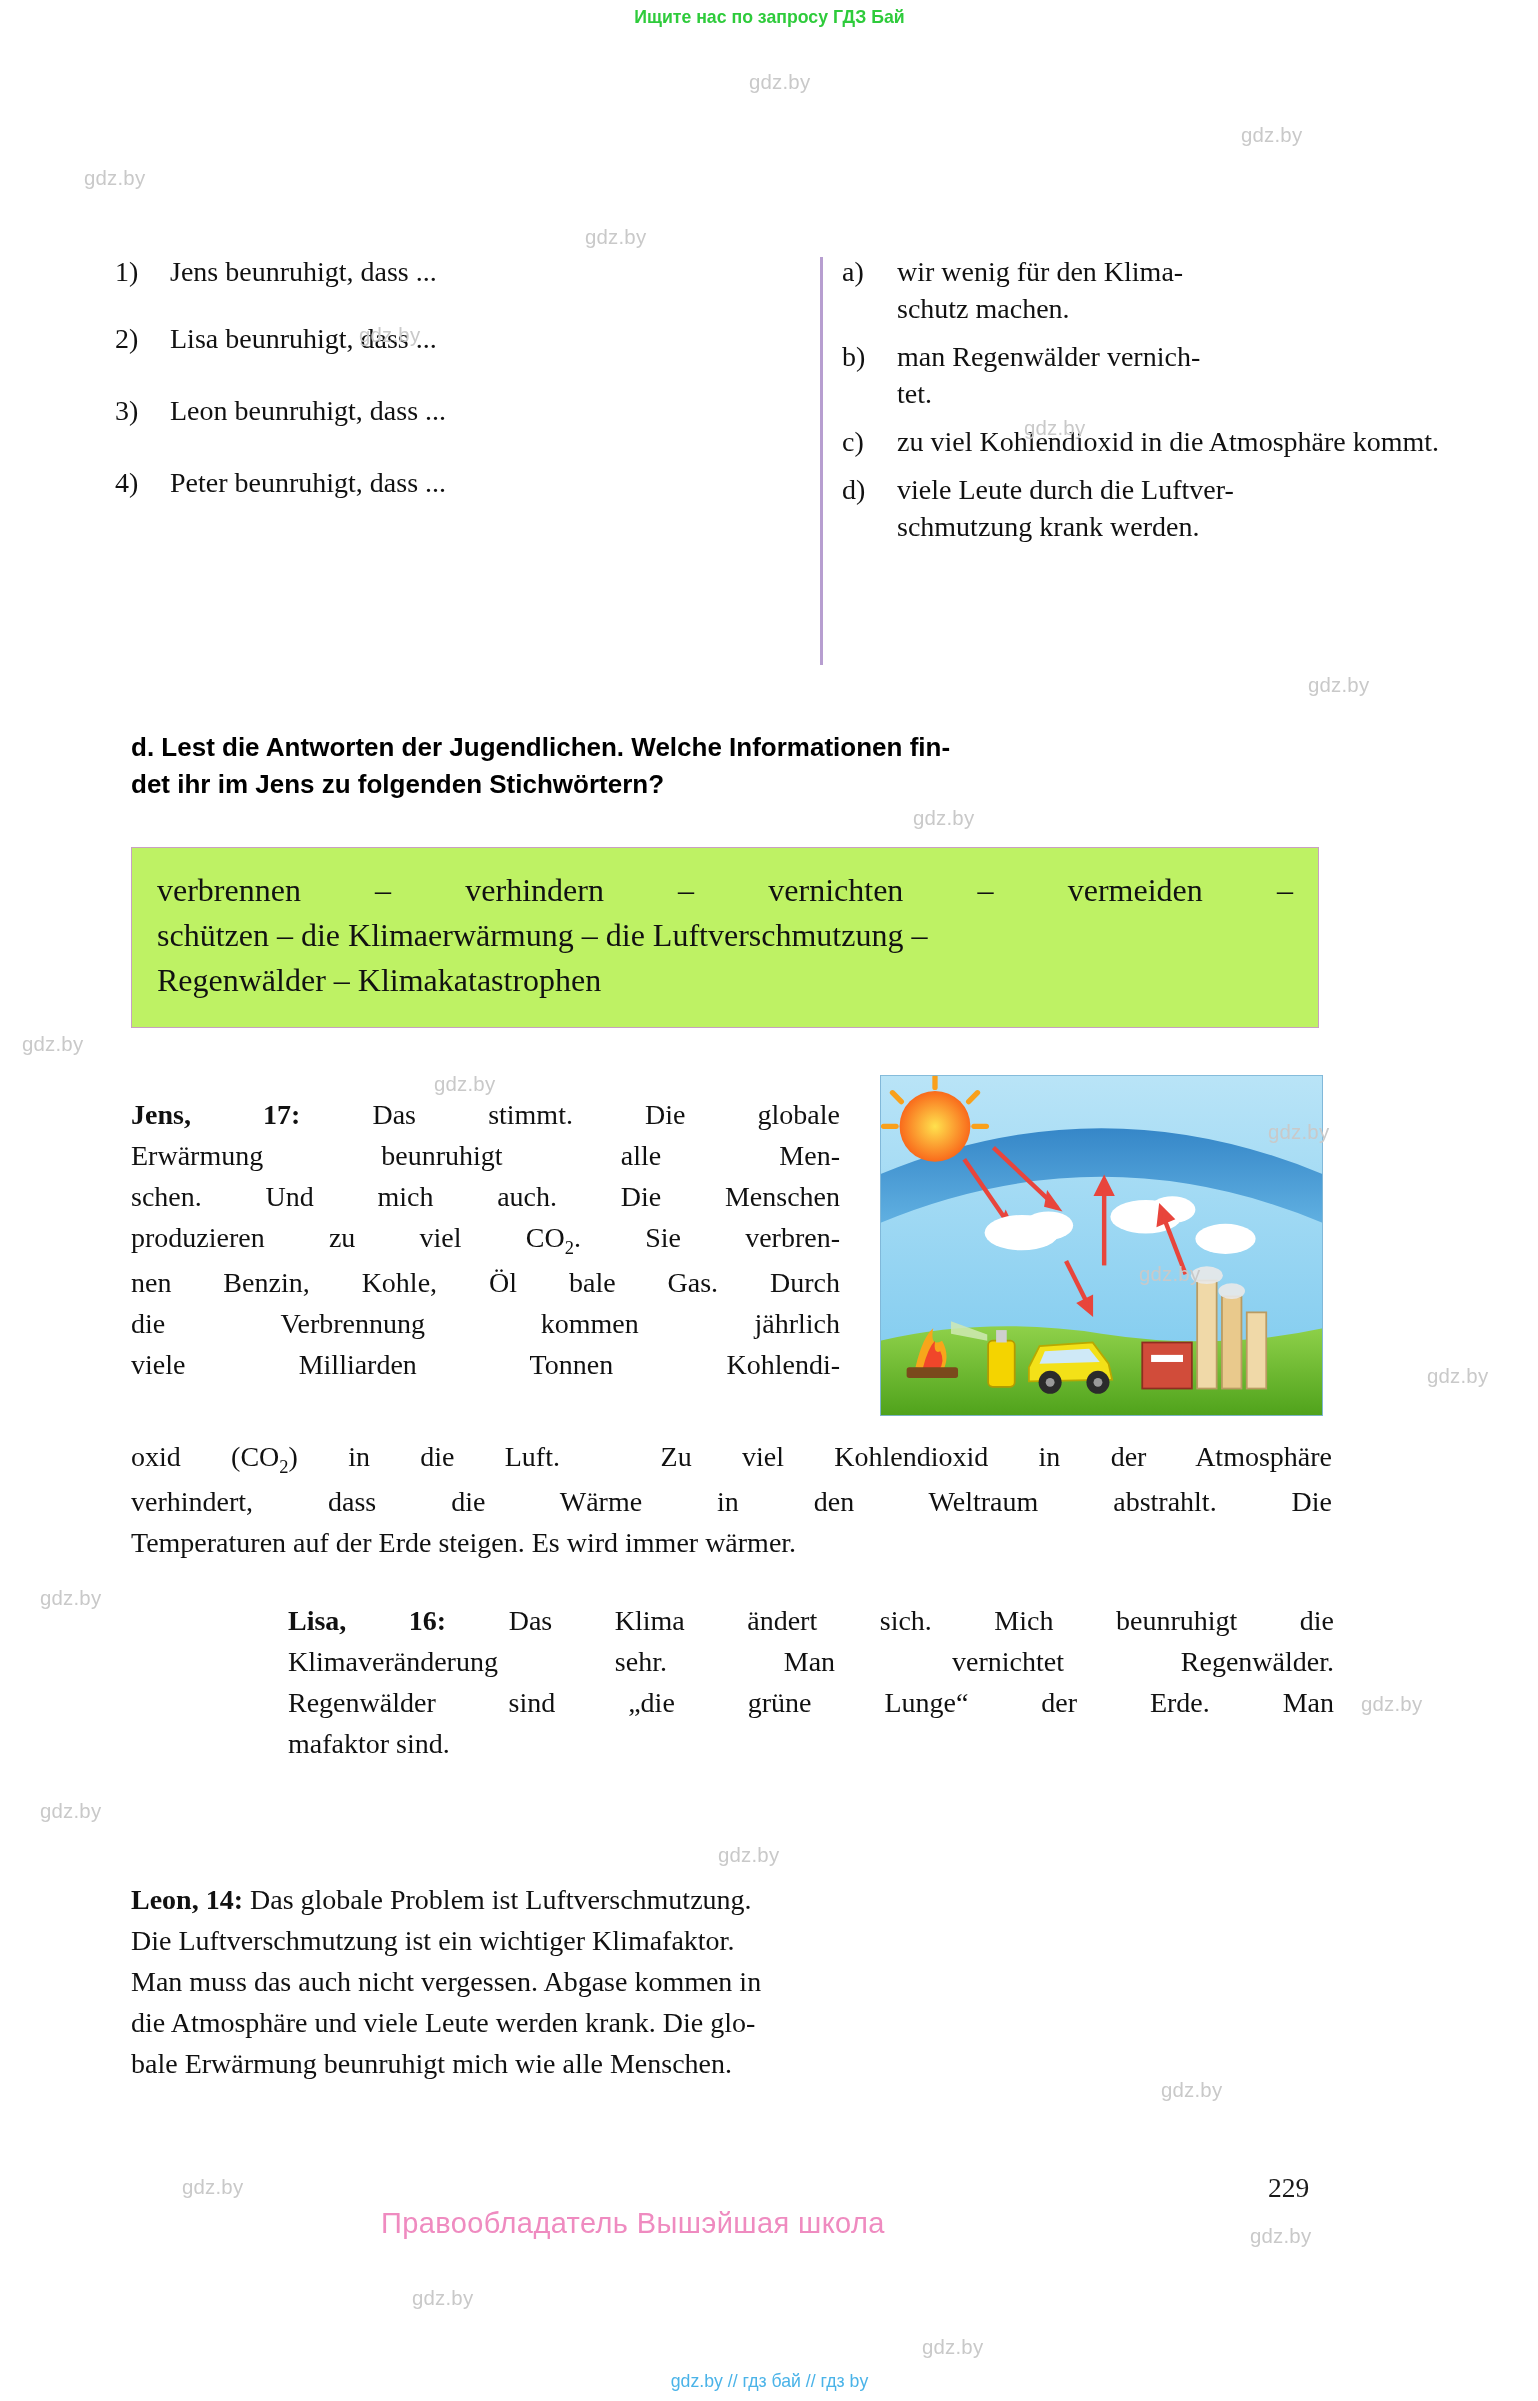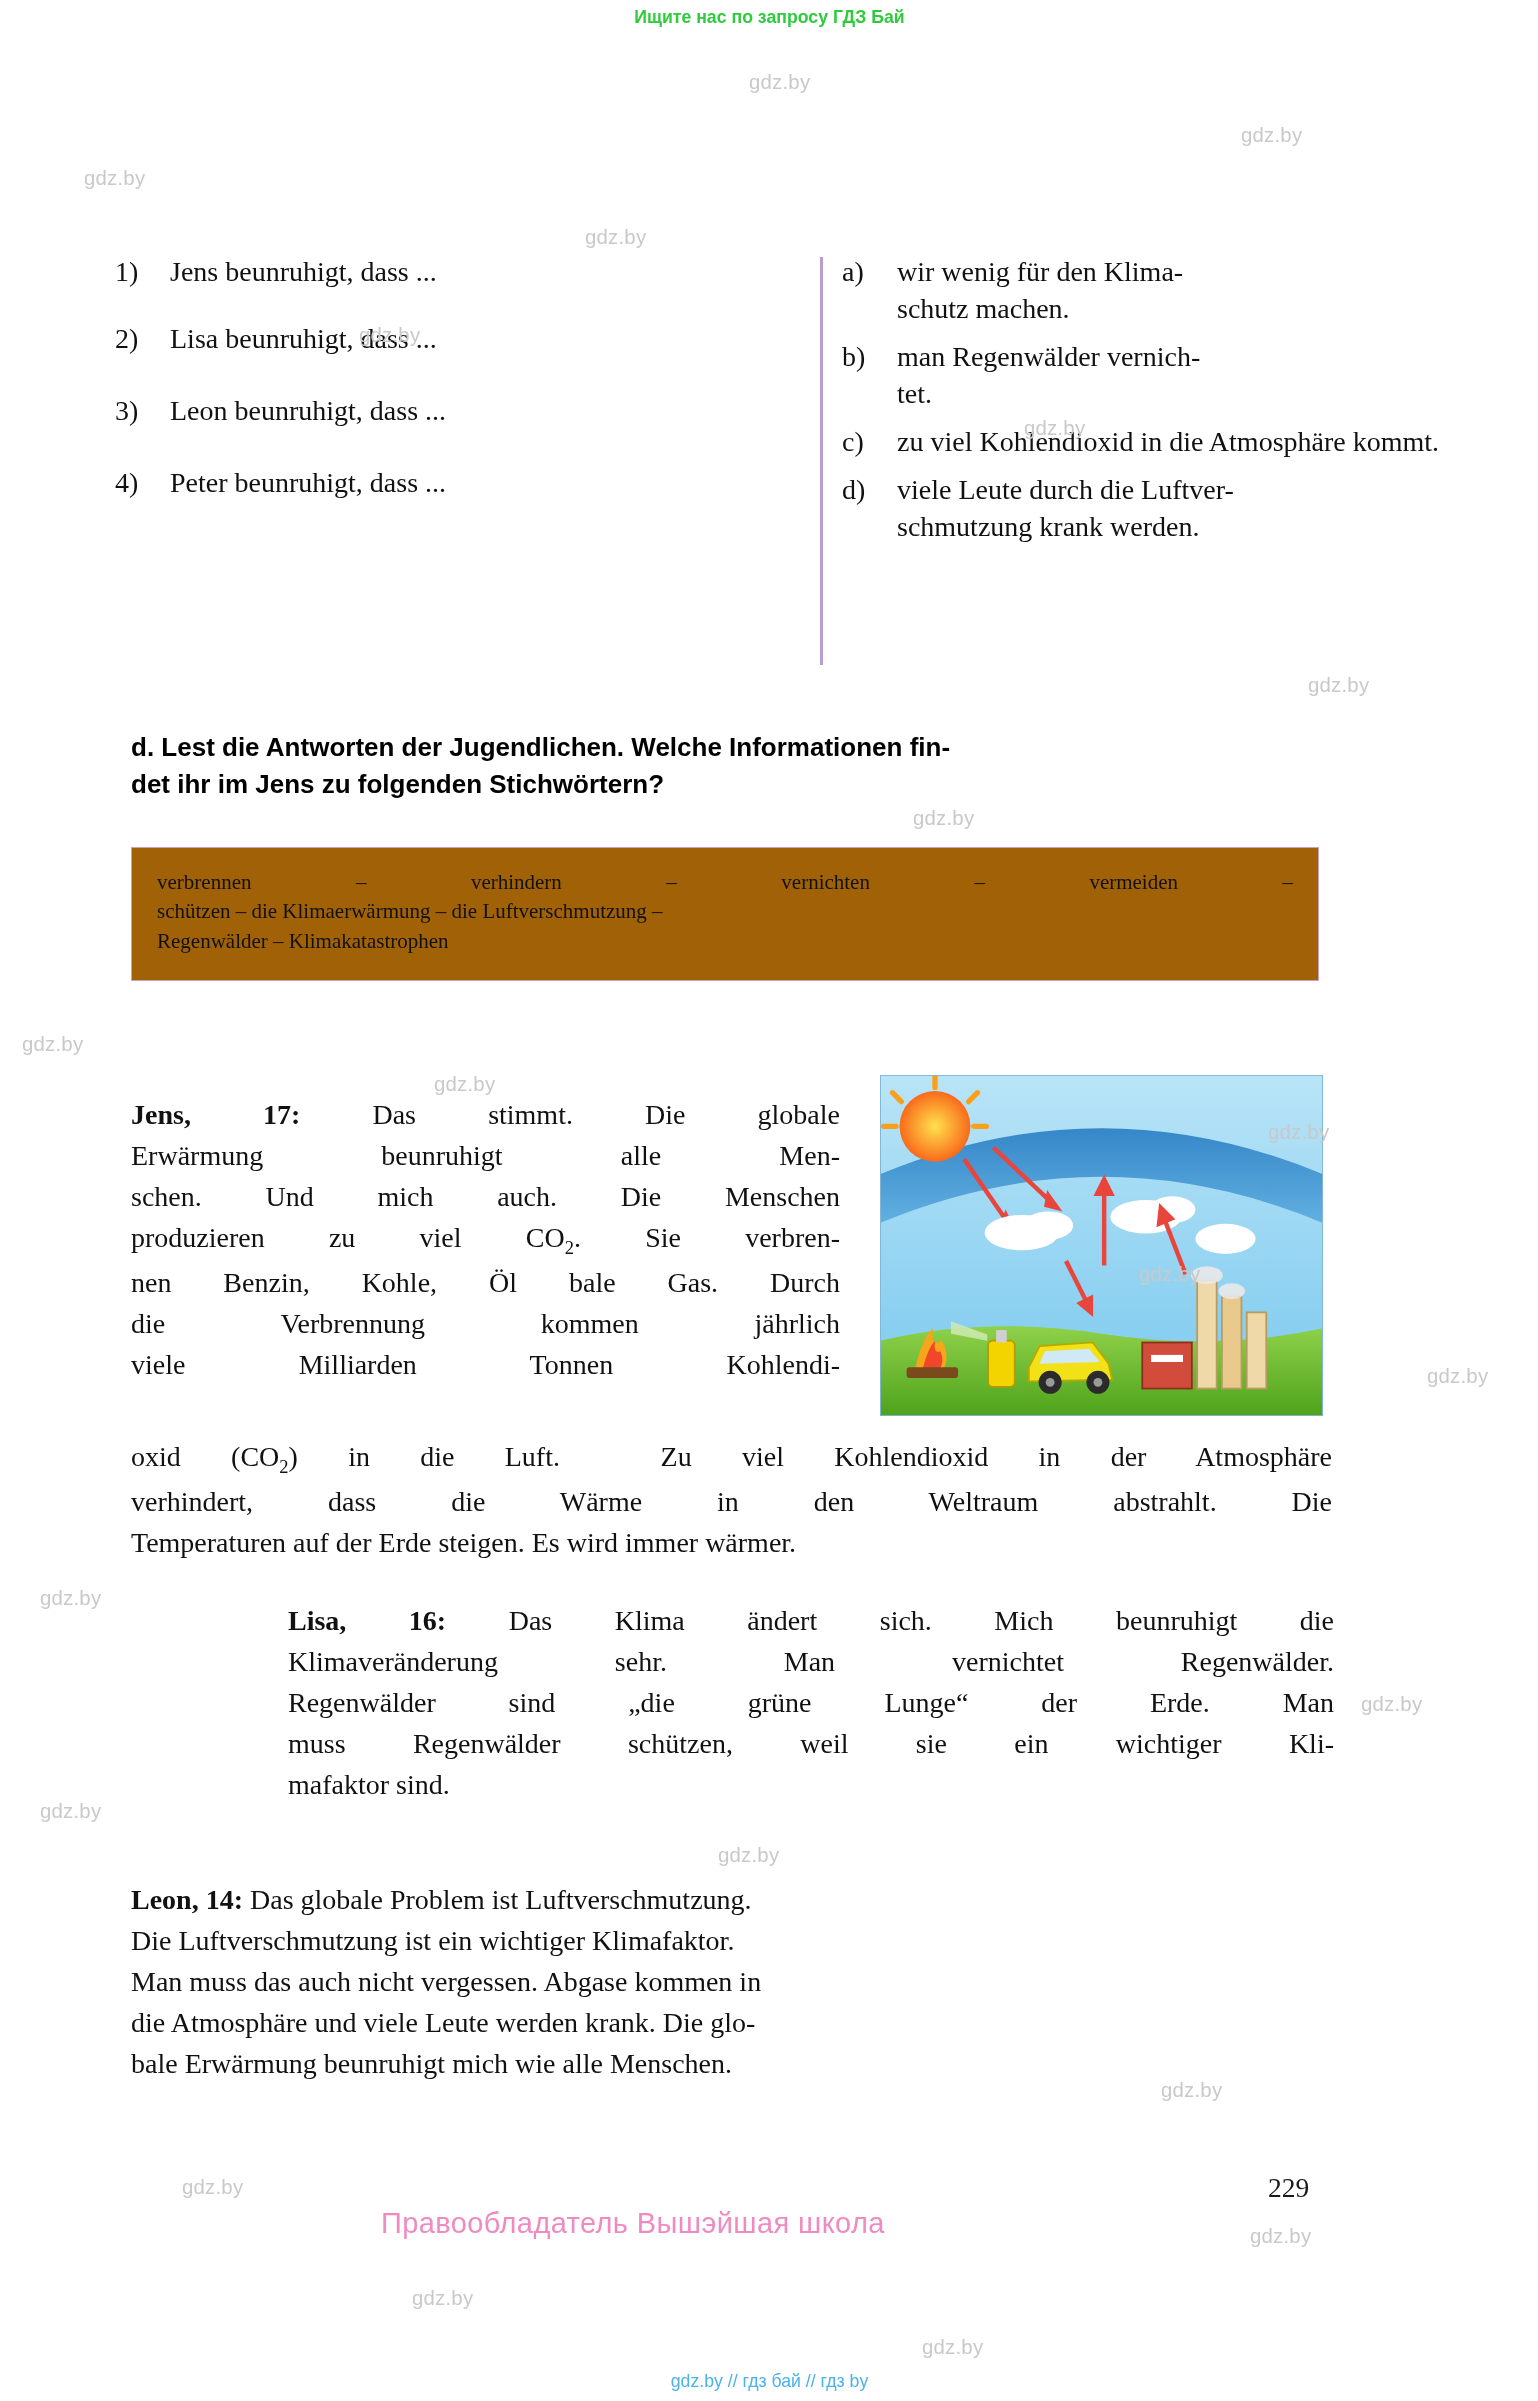--- a/index.html
+++ b/index.html
@@ -130,23 +130,23 @@
   }
 
   
   .wordbox {
     position: absolute;
     left: 131px;
     top: 847px;
     width: 1188px;
     box-sizing: border-box;
     border: 1.8px solid #c9a0c2;
-    background: #a16207;
+    background: #bef264;
     padding: 19.5px 25px 23px 25px;
-    font-size: 21px;
+    font-size: 32px;
     line-height: 1.42;
     color: #111;
   }
   .wordbox .ln {
     display: block;
     white-space: nowrap;
   }
   .wordbox .ln.first {
     text-align: justify;
     text-align-last: justify;
@@ -378,21 +378,20 @@
   <div class="ans jens-rest">
     <span class="ln j">oxid (CO<sub>2</sub>) in die Luft.&nbsp; Zu viel Kohlendioxid in der Atmosphäre</span>
     <span class="ln j">verhindert, dass die Wärme in den Weltraum abstrahlt. Die</span>
     <span class="ln">Temperaturen auf der Erde steigen. Es wird immer wärmer.</span>
   </div>
 
   <div class="ans lisa">
     <span class="ln j"><b>Lisa, 16:</b> <span>Das Klima ändert sich. Mich beunruhigt die</span></span>
     <span class="ln j">Klimaveränderung sehr. Man vernichtet Regenwälder.</span>
     <span class="ln j">Regenwälder sind „die grüne Lunge“ der Erde. Man</span>
-    <span class="ln j">muss Regenwälder schützen, weil sie ein wichtiger Kli-</span>
     <span class="ln">mafaktor sind.</span>
   </div>
 
   <div class="ans leon">
     <span class="ln"><b>Leon, 14:</b> <span>Das globale Problem ist Luftverschmutzung.</span></span>
     <span class="ln">Die Luftverschmutzung ist ein wichtiger Klimafaktor.</span>
     <span class="ln">Man muss das auch nicht vergessen. Abgase kommen in</span>
     <span class="ln">die Atmosphäre und viele Leute werden krank. Die glo-</span>
     <span class="ln">bale Erwärmung beunruhigt mich wie alle Menschen.</span>
   </div>

